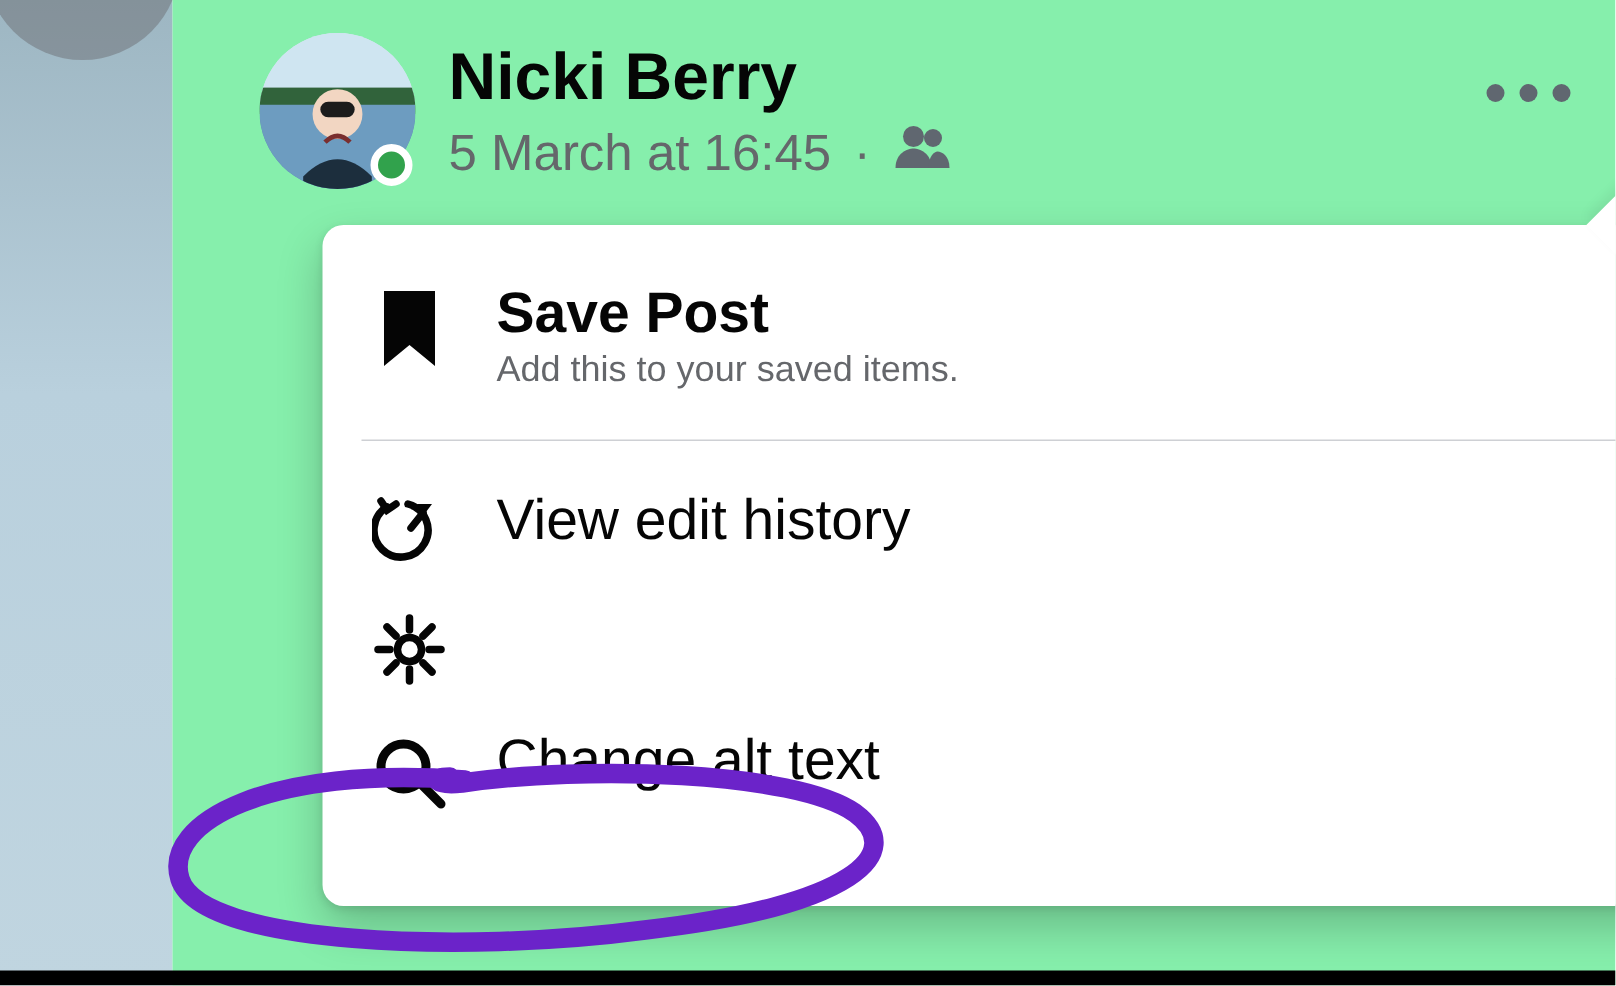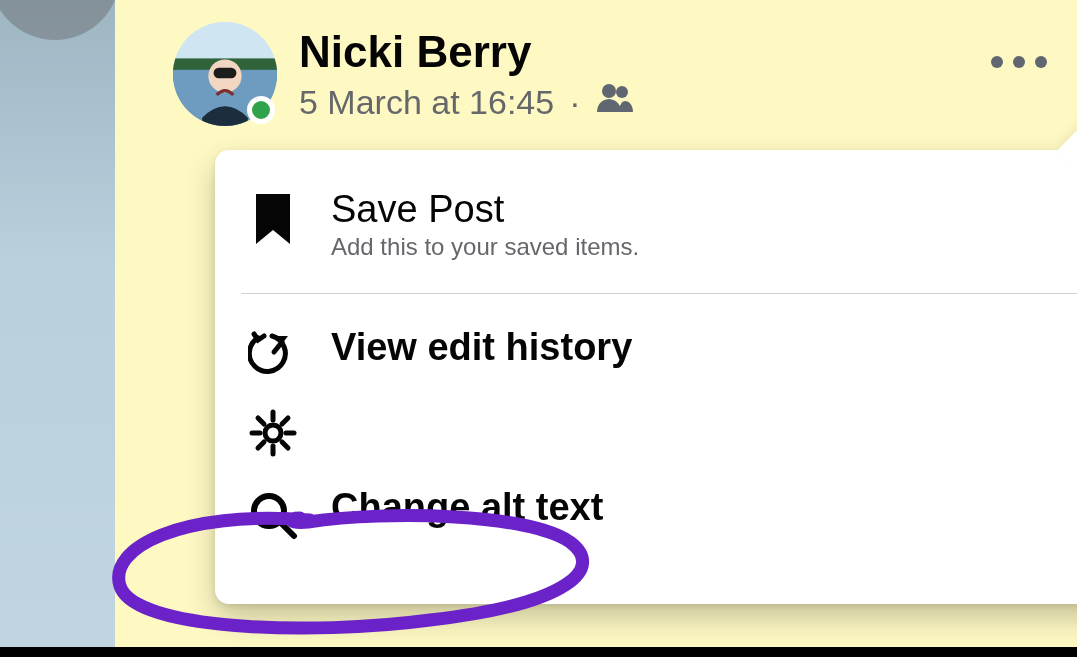--- a/index.html
+++ b/index.html
@@ -24,21 +24,21 @@
   }
   .right-bar {
     position:absolute; right:0; top:452px; width:58px; height:12px;
     border-top:1px solid #cfd1d4;
   }
   .peek1{position:absolute; right:6px; top:177px; font-size:44px; color:#050505;}
   .peek2{position:absolute; right:8px; top:499px; font-size:44px; color:#050505;}
 
   .post-card {
     position:absolute; left:115px; top:0; right:0; bottom:0;
-    background:#fef9c3;
+    background:#86efac;
   }
 
   .post-header{
     position:relative;
     padding:22px 30px 0 58px;
     display:flex; align-items:flex-start; gap:22px;
   }
   .avatar-wrap{
     position:relative; width:104px; height:104px; flex:0 0 auto;
   }
@@ -91,23 +91,23 @@
   }
   .menu-item{
     display:flex; align-items:flex-start; gap:30px;
     padding:14px 12px; border-radius:10px; cursor:pointer;
   }
   .menu-item .icon-slot{
     width:56px; flex:0 0 56px; display:flex; justify-content:center; padding-top:4px;
     color:#050505;
   }
   .menu-item .labels{display:flex; flex-direction:column;}
-  .menu-item .title{font-size:38px; font-weight:400; color:#050505;}
+  .menu-item .title{font-size:38px; font-weight:700; color:#050505;}
   .menu-item .sub  {font-size:24px; color:#65676b; margin-top:2px;}
-  .menu-item.small .title{font-weight:700;}
+  .menu-item.small .title{font-weight:400;}
   .menu hr{
     border:none; border-top:1px solid #ced0d4; margin:18px 8px;
   }
 
   .highlight-ring{
     position:absolute; pointer-events:none;
     left:100px; top:508px; width:512px; height:128px;
   }
   .highlight-ring svg{width:100%; height:100%; overflow:visible;}
 

